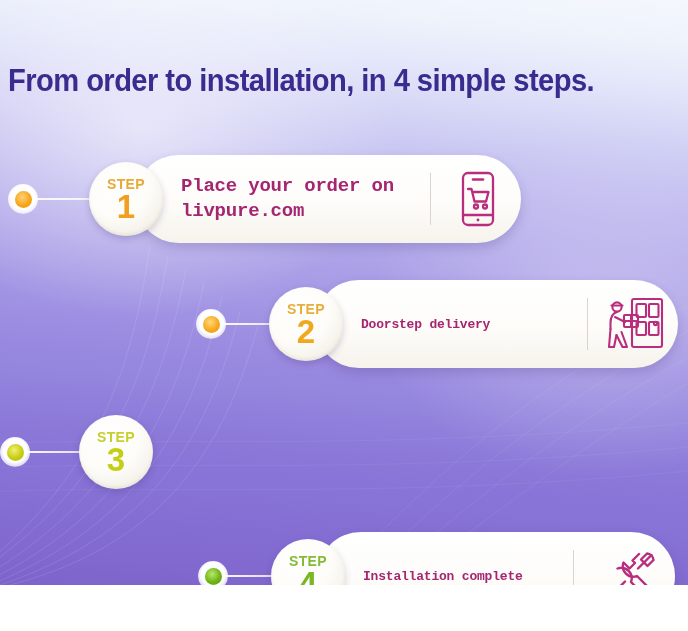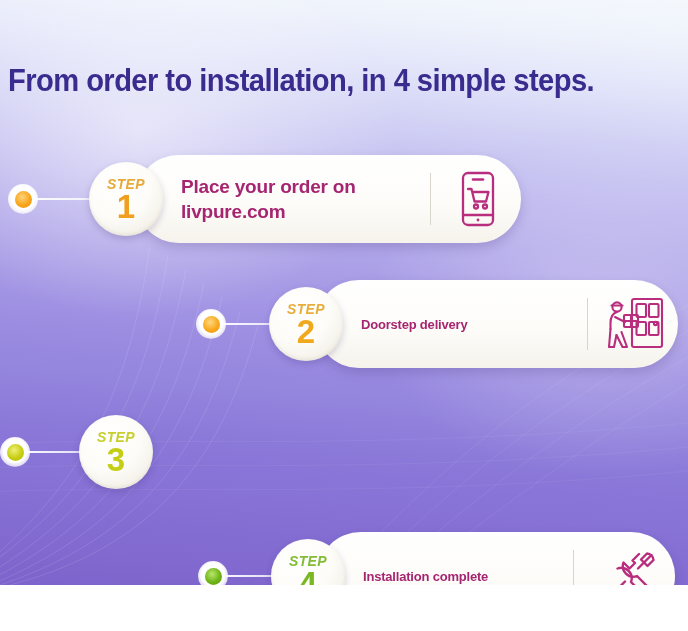--- a/index.html
+++ b/index.html
@@ -118,39 +118,39 @@
     align-items: center; justify-content: center;
     flex: 0 0 auto;
     z-index: 4;
   }
   .badge .step-word {
     font-size: 14px;
     font-weight: 700;
     letter-spacing: 0.3px;
     line-height: 14px;
     margin-top: 2px;
-    font-style: italic;
   }
   .badge .step-num {
     font-size: 33px;
     font-weight: 700;
     line-height: 33px;
     margin-top: -1px;
   }
 
   .card {
     position: relative;
     height: 88px;
     margin-left: -28px;
     border-radius: 44px;
     background: linear-gradient(180deg, #ffffff 0%, #fdfcf9 55%, #f6f3ec 100%);
     box-shadow: 0 5px 11px rgba(60,40,110,.20);
     display: flex;
     align-items: center;
     z-index: 2;
+    font-family: Liberation Mono, monospace;
   }
   #row-1 .card { width: 386px; }
   #row-2 .card { width: 363px; }
   #row-3 .card { width: 370px; }
   #row-4 .card { width: 358px; gap: 11px; }
 
   .card-text {
     flex: 1 1 auto;
     padding-left: 46px;
     padding-right: 10px;

